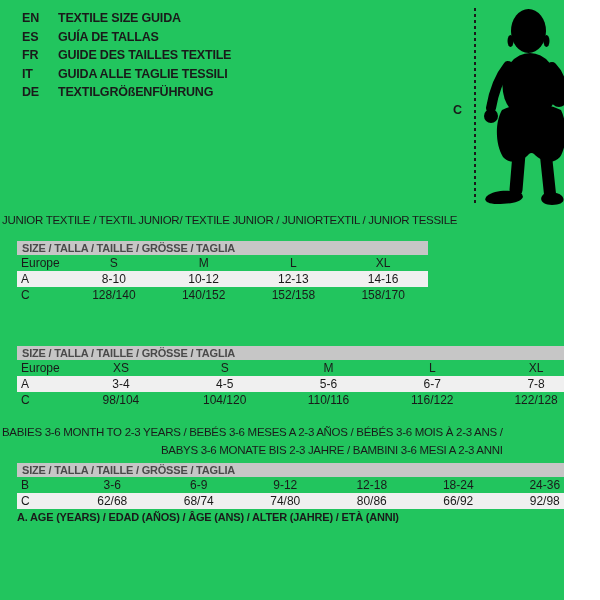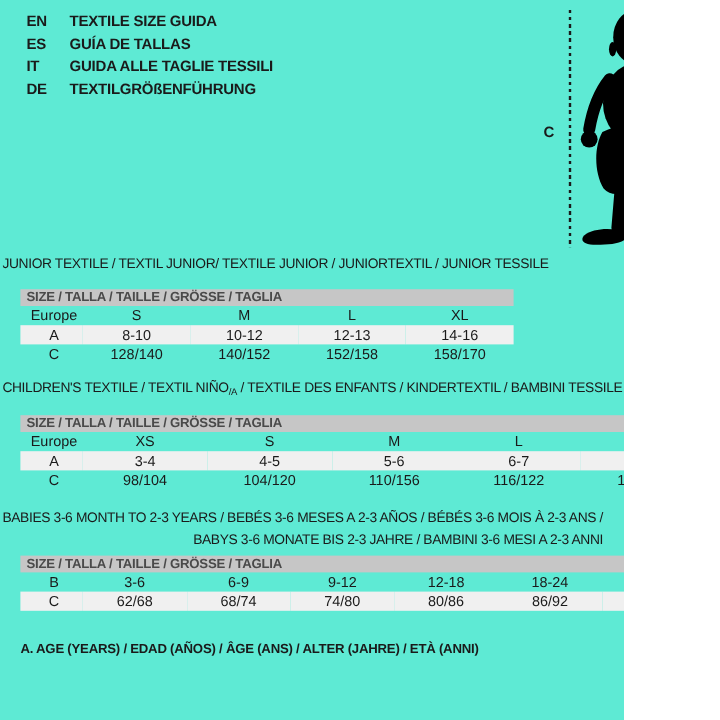--- a/index.html
+++ b/index.html
@@ -1,17 +1,17 @@
 <!DOCTYPE html>
 <html><head>
 <meta charset="utf-8">
 <style>
   html,body{margin:0;padding:0;background:#fff;}
   .canvas{
-    position:relative;width:520px;height:600px;background:#5eead4;
+    position:relative;width:564px;height:600px;background:#22c55e;
     font-family:"Liberation Sans",sans-serif;color:#1a1a1a;overflow:hidden;
   }
   
   .langs{position:absolute;left:22px;top:9px;font-size:12.5px;font-weight:bold;
          line-height:18.5px;letter-spacing:-0.2px;}
   .lang-row{display:flex;}
   .lang-code{width:36px;flex:0 0 36px;}
   
   .figure{position:absolute;left:440px;top:0;width:160px;height:215px;}
   .dash-line{position:absolute;left:34px;top:8px;width:2px;height:198px;
@@ -29,39 +29,43 @@
   .tbl{position:absolute;left:17px;}
   .tbl1{top:241px;width:411px;}
   .tbl2{top:346px;width:571px;}
   .tbl3{top:463px;width:571px;}
   .tbl-head{height:14px;background:#c6c6c6;color:#4a4a4a;font-size:11px;
     font-weight:bold;line-height:14px;padding-left:5px;letter-spacing:-0.2px;
     box-sizing:border-box;}
   .tbl table{width:100%;border-collapse:collapse;table-layout:fixed;
     font-size:12px;color:#1a1a1a;}
   .tbl td{height:16px;text-align:center;padding:0;white-space:nowrap;overflow:visible;}
-  .tbl td.lab{width:48px;text-align:center;padding-left:4px;margin-top:24px;}
+  .tbl td.lab{width:48px;text-align:left;padding-left:4px;margin-top:24px;}
   .tbl tr.stripe{background:#f0f0f0;}
   
-  .legend{position:absolute;left:17px;top:532px;font-size:11px;font-weight:bold;
+  .legend{position:absolute;left:17px;top:508px;font-size:11px;font-weight:bold;
     line-height:18px;letter-spacing:-0.2px;white-space:nowrap;}
 </style>
 </head>
 <body>
 
 <div class="canvas">
 
   <div class="langs">
     <div class="lang-row">
       <span class="lang-code">EN</span>
       <span class="lang-text">TEXTILE SIZE GUIDA</span>
     </div>
     <div class="lang-row">
       <span class="lang-code">ES</span>
       <span class="lang-text">GUÍA DE TALLAS</span>
+    </div>
+    <div class="lang-row">
+      <span class="lang-code">FR</span>
+      <span class="lang-text">GUIDE DES TAILLES TEXTILE</span>
     </div>
     <div class="lang-row">
       <span class="lang-code">IT</span>
       <span class="lang-text">GUIDA ALLE TAGLIE TESSILI</span>
     </div>
     <div class="lang-row">
       <span class="lang-code">DE</span>
       <span class="lang-text">TEXTILGRÖßENFÜHRUNG</span>
     </div>
   </div>
@@ -116,23 +120,20 @@
         <td class="lab">C</td>
         <td>128/140</td>
         <td>140/152</td>
         <td>152/158</td>
         <td>158/170</td>
       </tr>
     </tbody>
       </table>
   </div>
 
-  <div class="sec-title title2">
-    <span>CHILDREN'S TEXTILE / TEXTIL NIÑO</span><span class="sub-a">/A</span><span> / TEXTILE DES ENFANTS / KINDERTEXTIL / BAMBINI TESSILE</span>
-  </div>
   <div class="tbl tbl2">
     <div class="tbl-head">SIZE / TALLA / TAILLE / GRÖSSE / TAGLIA</div>
     <table>
       <tbody>
           <tr>
         <td class="lab">Europe</td>
         <td>XS</td>
         <td>S</td>
         <td>M</td>
         <td>L</td>
@@ -143,21 +144,21 @@
         <td>3-4</td>
         <td>4-5</td>
         <td>5-6</td>
         <td>6-7</td>
         <td>7-8</td>
       </tr>
       <tr>
         <td class="lab">C</td>
         <td>98/104</td>
         <td>104/120</td>
-        <td>110/156</td>
+        <td>110/116</td>
         <td>116/122</td>
         <td>122/128</td>
       </tr>
     </tbody>
       </table>
   </div>
 
   <div class="sec-title title3">
     <div>BABIES 3-6 MONTH TO 2-3 YEARS / BEBÉS 3-6 MESES A 2-3 AÑOS / BÉBÉS 3-6 MOIS À 2-3 ANS /</div>
     <div>BABYS 3-6 MONATE BIS 2-3 JAHRE / BAMBINI 3-6 MESI A 2-3 ANNI</div>
@@ -174,21 +175,21 @@
         <td>12-18</td>
         <td>18-24</td>
         <td>24-36</td>
       </tr>
       <tr class="stripe">
         <td class="lab">C</td>
         <td>62/68</td>
         <td>68/74</td>
         <td>74/80</td>
         <td>80/86</td>
-        <td>86/92</td>
+        <td>66/92</td>
         <td>92/98</td>
       </tr>
     </tbody>
       </table>
   </div>
 
   <div class="legend">
     <div>A. AGE (YEARS) / EDAD (AÑOS) / ÂGE (ANS) / ALTER (JAHRE) / ETÀ (ANNI)</div>
   </div>
 

